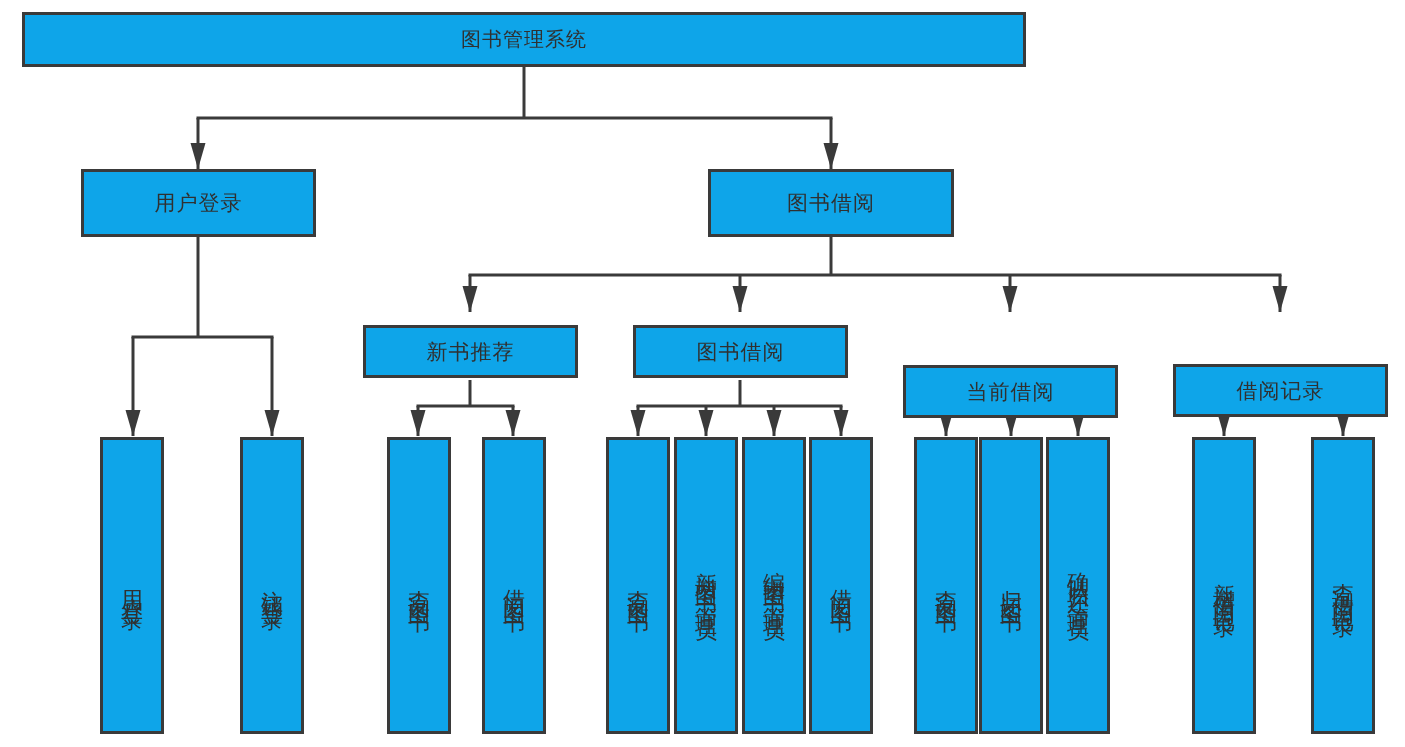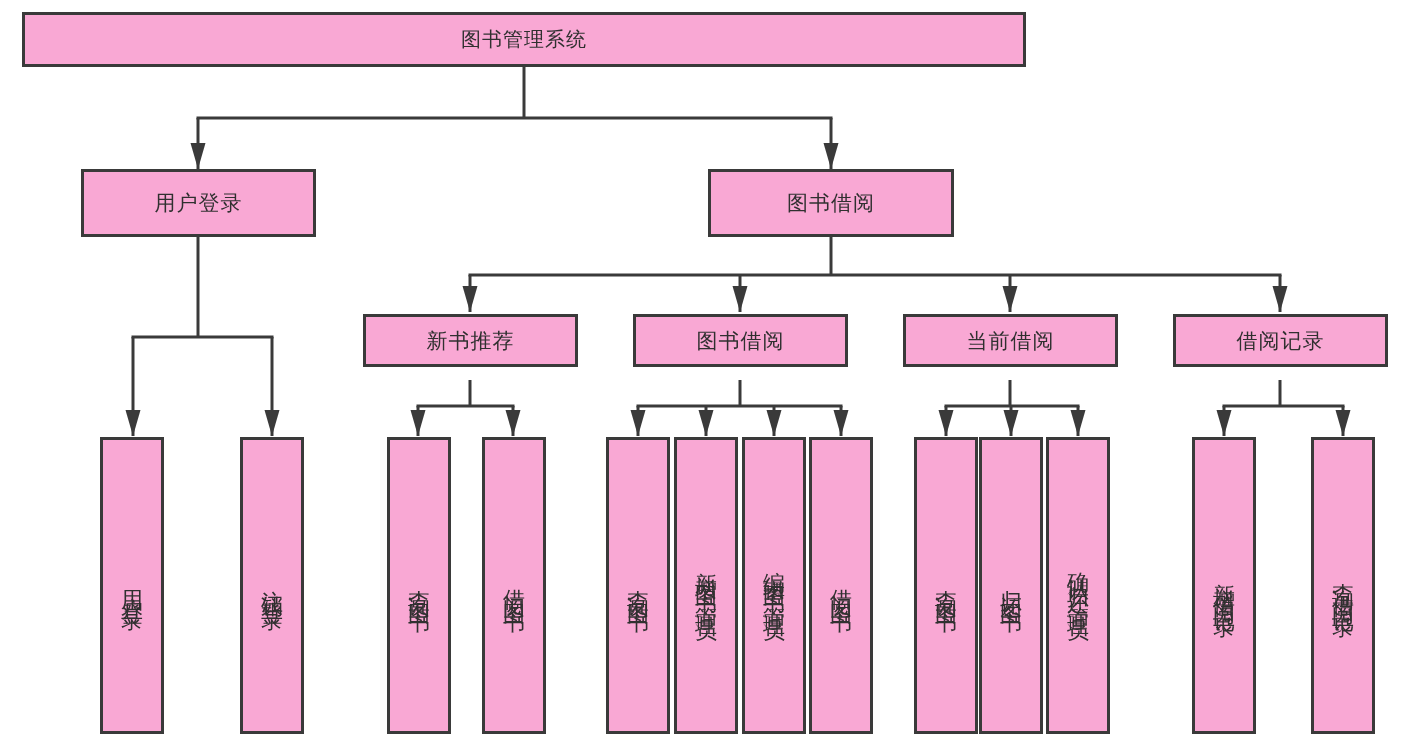--- a/index.html
+++ b/index.html
@@ -3,33 +3,33 @@
 <meta charset="utf-8">
 <style>
   html,body { margin:0; padding:0; background:#ffffff; }
   .canvas {
     position:relative; width:1405px; height:747px; background:#ffffff;
     font-family:"Liberation Sans", sans-serif; overflow:hidden;
   }
   .edges { position:absolute; left:0; top:0; z-index:0; }
   .edges line { stroke:#3a3a3a; stroke-width:3; }
   .box {
-    position:absolute; box-sizing:border-box; background:#f9a8d4;
+    position:absolute; box-sizing:border-box; background:#0ea5e9;
     border:3px solid #3a3a3a; display:flex; align-items:center; justify-content:center;
     color:#303030; z-index:1;
   }
   .hbox { font-size:21px; letter-spacing:1px; }
   .root { font-size:20px; }
   .vbox {
     writing-mode:vertical-rl; text-orientation:mixed;
     font-size:22px; letter-spacing:7px; line-height:1;
     width:64px; height:297px; top:437px;
   }
   .l2 { top:169px; height:68px; }
-  .l3 { top:314px; height:53px; width:215px; }
+  .l3 { top:325px; height:53px; width:215px; }
   .watermark {
     position:absolute; left:1152px; top:714px; width:248px; text-align:right;
     font-size:20px; color:rgba(178,181,186,0.95); z-index:2; white-space:nowrap;
     letter-spacing:0.5px;
   }
 </style>
 </head>
 <body>
 
 <div class="canvas">
@@ -92,24 +92,24 @@
   <div class="box hbox l2" style="left:708px; width:246px;">
     <span>图书借阅</span>
   </div>
 
   <div class="box hbox l3" style="left:363px;">
     <span>新书推荐</span>
   </div>
   <div class="box hbox l3" style="left:633px;text-align:center;">
     <span>图书借阅</span>
   </div>
-  <div class="box hbox l3" style="left:903px;">
+  <div class="box hbox l3" style="left:903px;margin-top:40px;">
     <span>当前借阅</span>
   </div>
-  <div class="box hbox l3" style="left:1173px;">
+  <div class="box hbox l3" style="left:1173px;margin-top:39px;">
     <span>借阅记录</span>
   </div>
 
   <div class="box vbox" style="left:100px;">
     <span>用户登录</span>
   </div>
   <div class="box vbox" style="left:240px;">
     <span>注销登录</span>
   </div>
 

